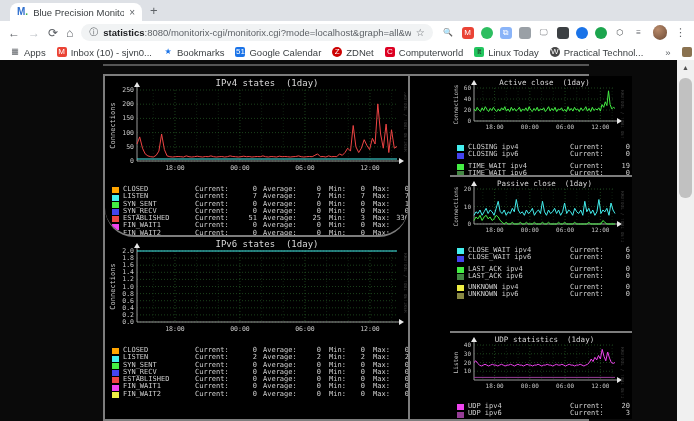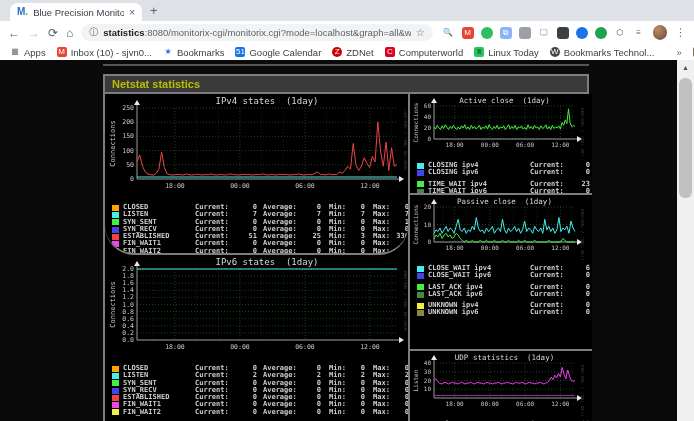--- a/index.html
+++ b/index.html
@@ -39,31 +39,31 @@
   .chev { color:#5f6368; }
 
   
   .page { position:relative; height:361px; background:#0a0a0a; overflow:hidden; }
   .prev-edge { position:absolute; left:103px; top:4px; width:486px; height:2px; background:#555; }
   .frame { position:absolute; left:103px; top:14px; width:486px; border:2px solid #7d7d7d; background:#000; }
   .section-bar { background:#3a3a3a; border-bottom:2px solid #7d7d7d; padding:2px 7px;
                  font-size:11px; font-weight:bold; color:#bdbd00; }
   .content { display:flex; }
   .col-left { width:305px; border-right:2px solid #7d7d7d; }
-  .col-right { flex:1; }
+  .col-right { flex:1;margin-left:40px; }
   .panel { background:#000; padding:1px 2px; overflow:hidden; }
   .pb { border-bottom:2px solid #7d7d7d; }
   .p-ipv4 { height:161px;border-radius:29px; }
   .p-active { height:101px; }
   .p-passive { height:156px; }
   svg text { font-family:"DejaVu Sans Mono", monospace; }
 
   .legend { padding:1px 0 0 5px; font-family:"DejaVu Sans Mono", monospace; font-size:7px;
             line-height:7.3px; color:#cfcfcf; }
-  .lrow { display:flex; align-items:center;font-weight:bold; }
+  .lrow { display:flex; align-items:flex-end; }
   .lrow.gap { margin-top:4px; }
   .sw { width:7px; height:6px; margin-right:4px; flex:none; }
   .lbl { width:72px; flex:none; }
   .lbl.wide { width:88px; }
   .sl { flex:none; }
   .sv { flex:none; text-align:right; }
   .w38{width:38px}.w40{width:40px}.w24{width:24px}.w22{width:22px}.w20{width:20px}
 
   
   .scrollbar { position:absolute; right:0; top:0; width:17px; height:361px; background:#f0f0f0; }
@@ -133,34 +133,33 @@
   <span class="bm">
       <span class="bm-ic" style="background:#d02;">C</span>
       <span>Computerworld</span>
     </span>
   <span class="bm">
       <span class="bm-ic" style="background:#22c55e;color:#222">lt</span>
       <span>Linux Today</span>
     </span>
   <span class="bm">
       <span class="bm-ic" style="background:#464646;border-radius:50%">W</span>
-      <span>Bookmarks Technol...</span>
+      <span>Practical Technol...</span>
     </span>
   <span class="bm-spacer"></span>
   <span class="chev">»</span>
   <span class="bm">
       <span class="bm-ic" style="background:#8a7250"></span>
     </span>
 </div>
 
 <div class="page">
   <div class="prev-edge"></div>
 
   <div class="frame">
-    <div class="section-bar">Netstat statistics</div>
     <div class="content">
       <div class="col-left">
         <div class="panel pb p-ipv4"><svg width="300" height="104" viewBox="0 0 300 104">
               <text x="160" y="9" text-anchor="middle" fill="#d8d8d8" font-size="9" style="white-space:pre">IPv4 states  (1day)</text>
               <text x="8" y="48.5" fill="#c8c8c8" font-size="7" text-anchor="middle" transform="rotate(-90 8 48.5)">Connections</text>
               <line x1="46.29333333333334" y1="13" x2="46.29333333333334" y2="84" stroke="#16331a" stroke-width="0.6" stroke-dasharray="1,2"></line>
               <line x1="67.96000000000001" y1="13" x2="67.96000000000001" y2="84" stroke="#2d6b2d" stroke-width="0.6" stroke-dasharray="1,2"></line>
               <line x1="89.62666666666667" y1="13" x2="89.62666666666667" y2="84" stroke="#16331a" stroke-width="0.6" stroke-dasharray="1,2"></line>
               <line x1="111.29333333333332" y1="13" x2="111.29333333333332" y2="84" stroke="#16331a" stroke-width="0.6" stroke-dasharray="1,2"></line>
               <line x1="132.95999999999998" y1="13" x2="132.95999999999998" y2="84" stroke="#2d6b2d" stroke-width="0.6" stroke-dasharray="1,2"></line>
@@ -458,21 +457,21 @@
               <div class="lrow">
                 <span class="sw" style="background:#4444EE"></span>
                 <span class="lbl wide">CLOSING ipv6</span>
                 <span class="sl w40" style="margin-left:14px">Current:</span>
                 <span class="sv w20">0</span>
               </div>
               <div class="lrow gap">
                 <span class="sw" style="background:#44EE44"></span>
                 <span class="lbl wide">TIME_WAIT ipv4</span>
                 <span class="sl w40" style="margin-left:14px">Current:</span>
-                <span class="sv w20">23</span>
+                <span class="sv w20">19</span>
               </div>
               <div class="lrow">
                 <span class="sw" style="background:#448844"></span>
                 <span class="lbl wide">TIME_WAIT ipv6</span>
                 <span class="sl w40" style="margin-left:14px">Current:</span>
                 <span class="sv w20">0</span>
               </div>
             </div></div>
         <div class="panel pb p-passive"><svg width="172" height="64" viewBox="0 0 172 64">
               <text x="92.5" y="8" text-anchor="middle" fill="#d8d8d8" font-size="7.5" style="white-space:pre">Passive close  (1day)</text>

